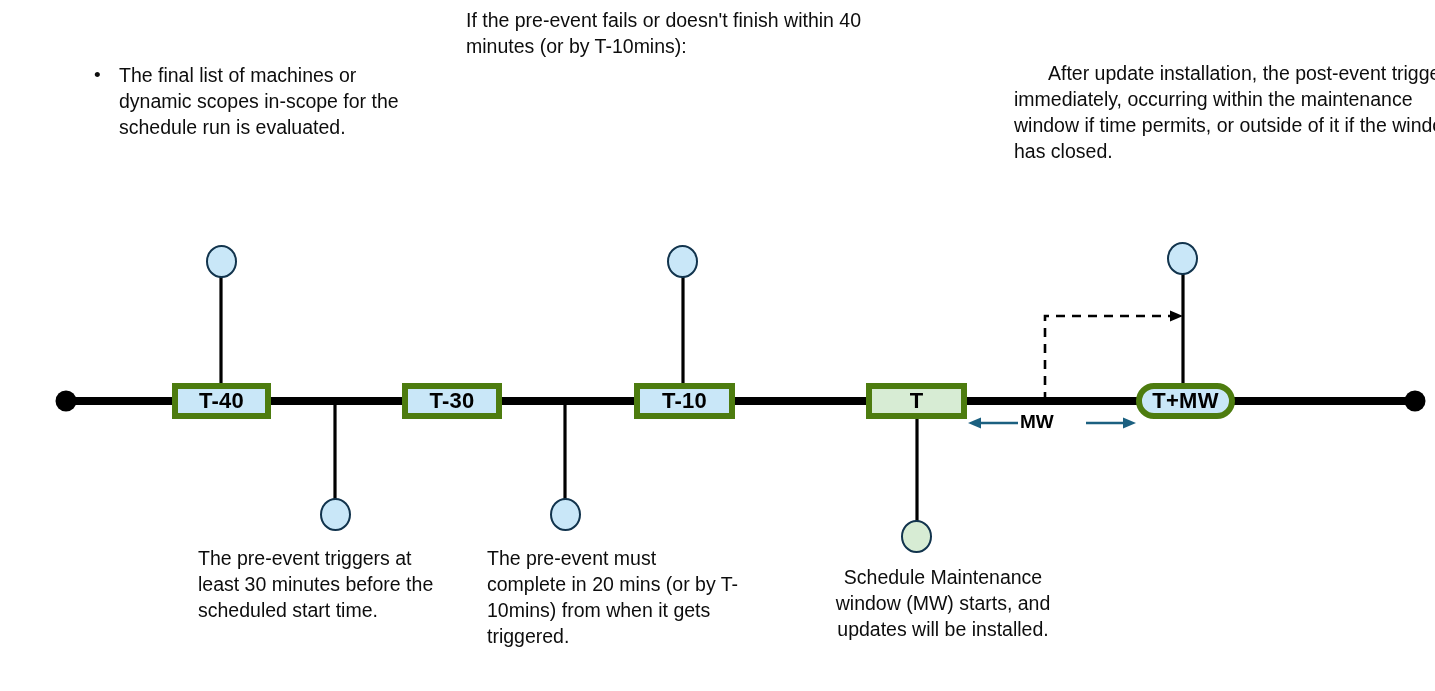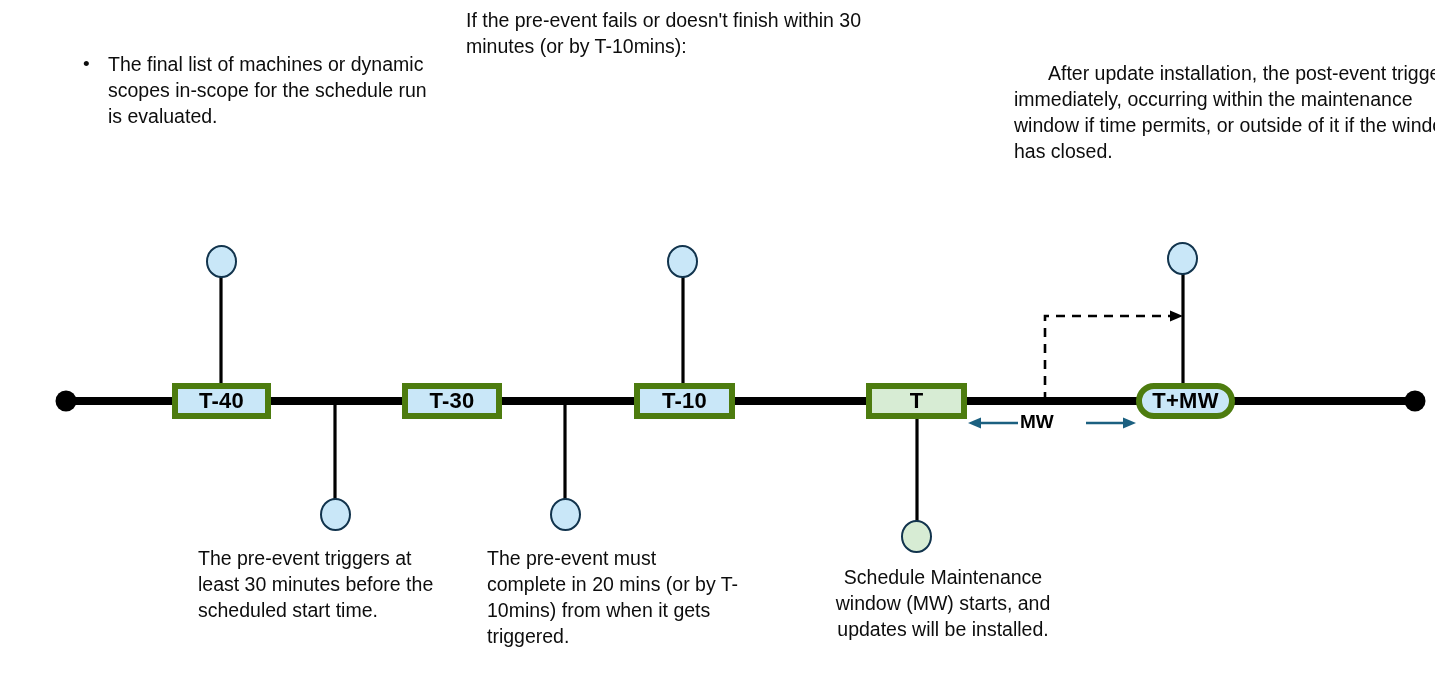--- a/index.html
+++ b/index.html
@@ -18,21 +18,21 @@
   .note {
     position: absolute;
     font-size: 19.5px;
     line-height: 26px;
     color: #0d0d0d;
     font-family: "Liberation Sans", sans-serif;
   }
   .note p { margin: 0; }
   .bullet-list {
     list-style: none;
-    margin: 1px;
+    margin: 12px;
     padding: 0;
   }
   .bullet-list li {
     position: relative;
     padding-left: 33px;
     margin: 0;
   }
   .bullet-list li::before {
     content: "\2022";
     position: absolute;
@@ -124,21 +124,21 @@
 </head>
 <body>
 
 <div class="note" id="note-schedule-eval">
   <ul class="bullet-list">
     <li>The final list of machines or dynamic scopes in-scope for the schedule run is evaluated.</li>
   </ul>
 </div>
 
 <div class="note" id="note-preevent-fail">
-  <p>If the pre-event fails or doesn't finish within 30 minutes (or by T-10mins):</p>
+  <p>If the pre-event fails or doesn't finish within 40 minutes (or by T-10mins):</p>
 </div>
 
 <div class="note" id="note-postevent">
   <p class="indent-first">After update installation, the post-event triggers immediately, occurring within the maintenance window if time permits, or outside of it if the window has closed.</p>
 </div>
 
 <svg id="timeline-diagram" viewBox="0 0 1435 691">
 
   <g>
     <line x1="66" y1="401" x2="1415" y2="401" stroke="#000000" stroke-width="8"></line>

